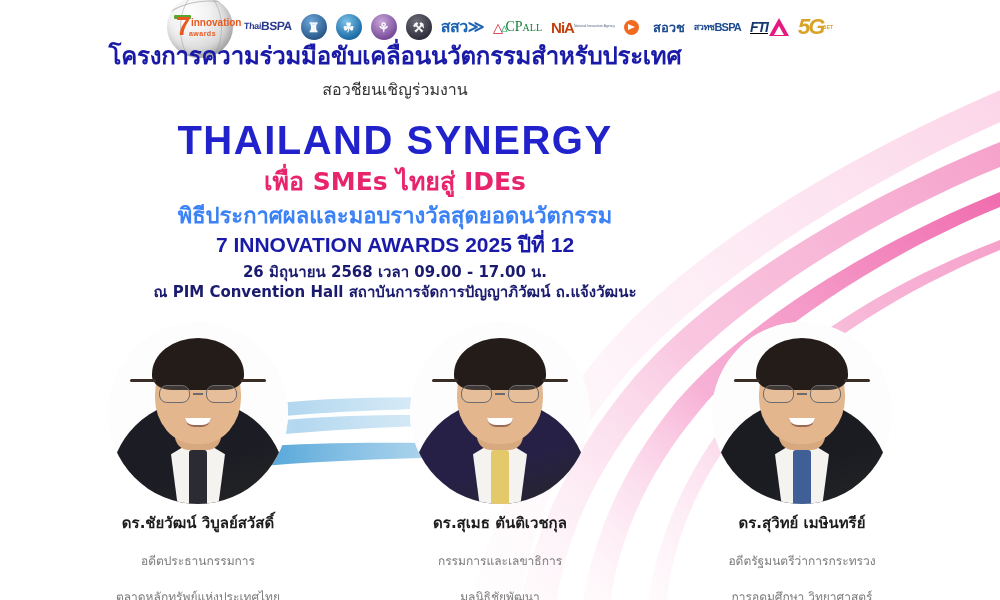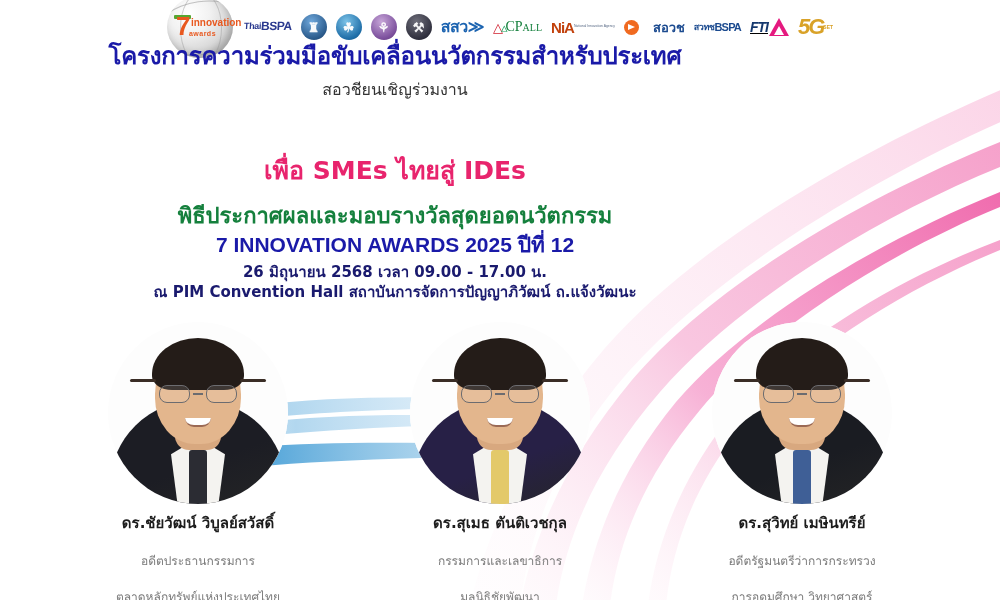--- a/index.html
+++ b/index.html
@@ -177,28 +177,28 @@
     font: 400 16px/1.2 "DejaVu Sans", "Liberation Sans", sans-serif;
     color: #333;
   }
   #event-title-en {
     top: 118px;
     font: 700 40px/1.1 "Liberation Sans", sans-serif;
     color: #2222cc;
     letter-spacing: 1.5px;
   }
   #event-title-th {
-    top: 156px;
+    top: 167px;
     font: 700 25px/1.2 "DejaVu Sans", "Liberation Sans", sans-serif;
     color: #e8246d;
   }
   #ceremony-line {
     top: 203px;
     font: 700 22px/1.2 "DejaVu Sans", "Liberation Sans", sans-serif;
-    color: #15803d;
+    color: #3b82f6;
   }
   #award-line {
     top: 232px;
     font: 700 21px/1.2 "Liberation Sans", sans-serif;
     color: #1a1aa8;
   }
   #date-line {
     top: 263px;
     font: 700 15px/1.25 "DejaVu Sans", "Liberation Sans", sans-serif;
     color: #1a1a6e;
@@ -391,20 +391,21 @@
     </div>
 
     <div class="logo logo-5g">
       <span class="n">5G</span>
       <span class="sup">SET</span>
     </div>
   </div>
 
   <div class="center-block" id="main-heading">โครงการความร่วมมือขับเคลื่อนนวัตกรรมสำหรับประเทศ</div>
   <div class="center-block" id="invite-line">สอวชียนเชิญร่วมงาน</div>
+  <div class="center-block" id="event-title-en">THAILAND SYNERGY</div>
   <div class="center-block" id="event-title-th">เพื่อ SMEs ไทยสู่ IDEs</div>
   <div class="center-block" id="ceremony-line">พิธีประกาศผลและมอบรางวัลสุดยอดนวัตกรรม</div>
   <div class="center-block" id="award-line">7 INNOVATION AWARDS 2025 ปีที่ 12</div>
   <div class="center-block" id="date-line">26 มิถุนายน 2568 เวลา 09.00 - 17.00 น.</div>
   <div class="center-block" id="venue-line">ณ PIM Convention Hall สถาบันการจัดการปัญญาภิวัฒน์ ถ.แจ้งวัฒนะ</div>
 
   <div id="speakers">
 
     <div class="speaker">
       <div class="portrait">

